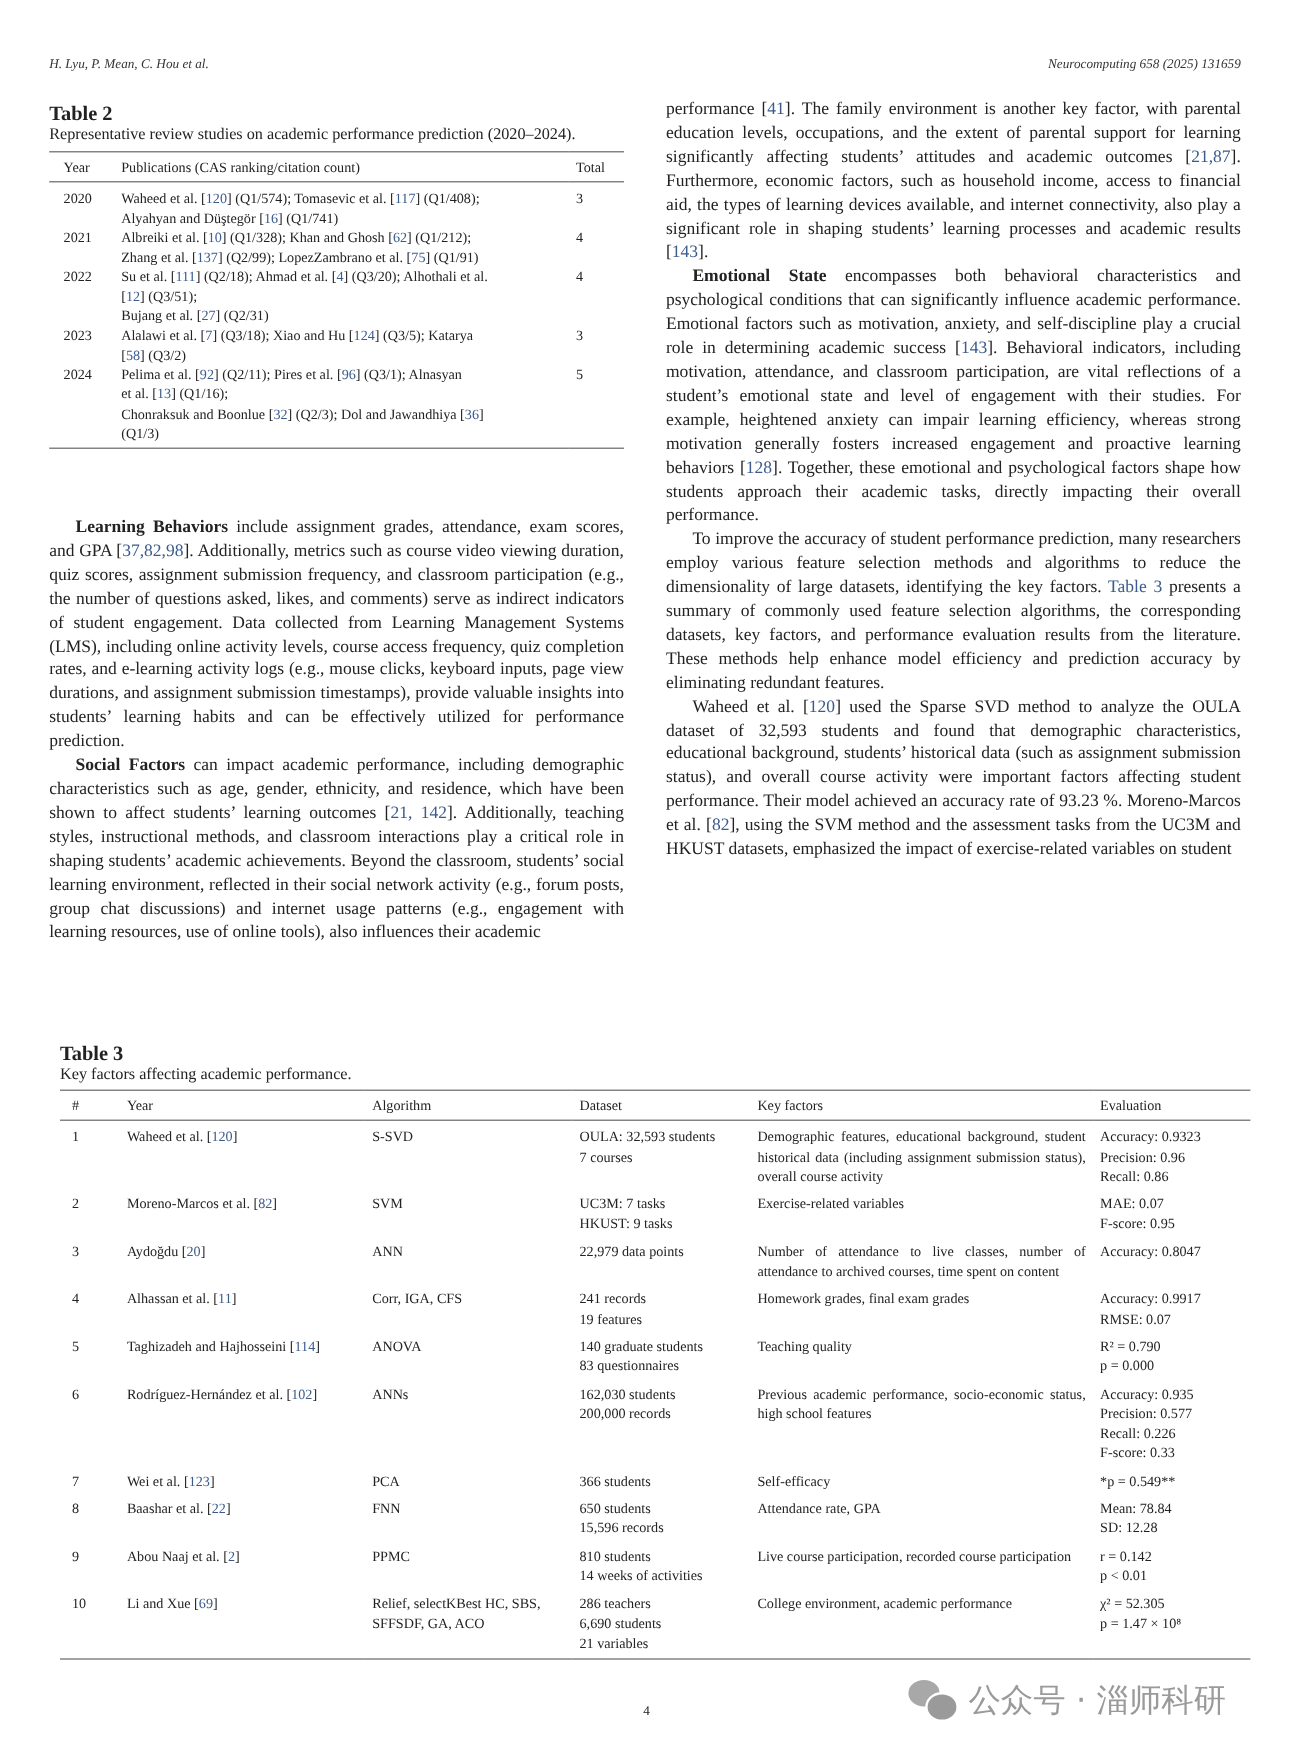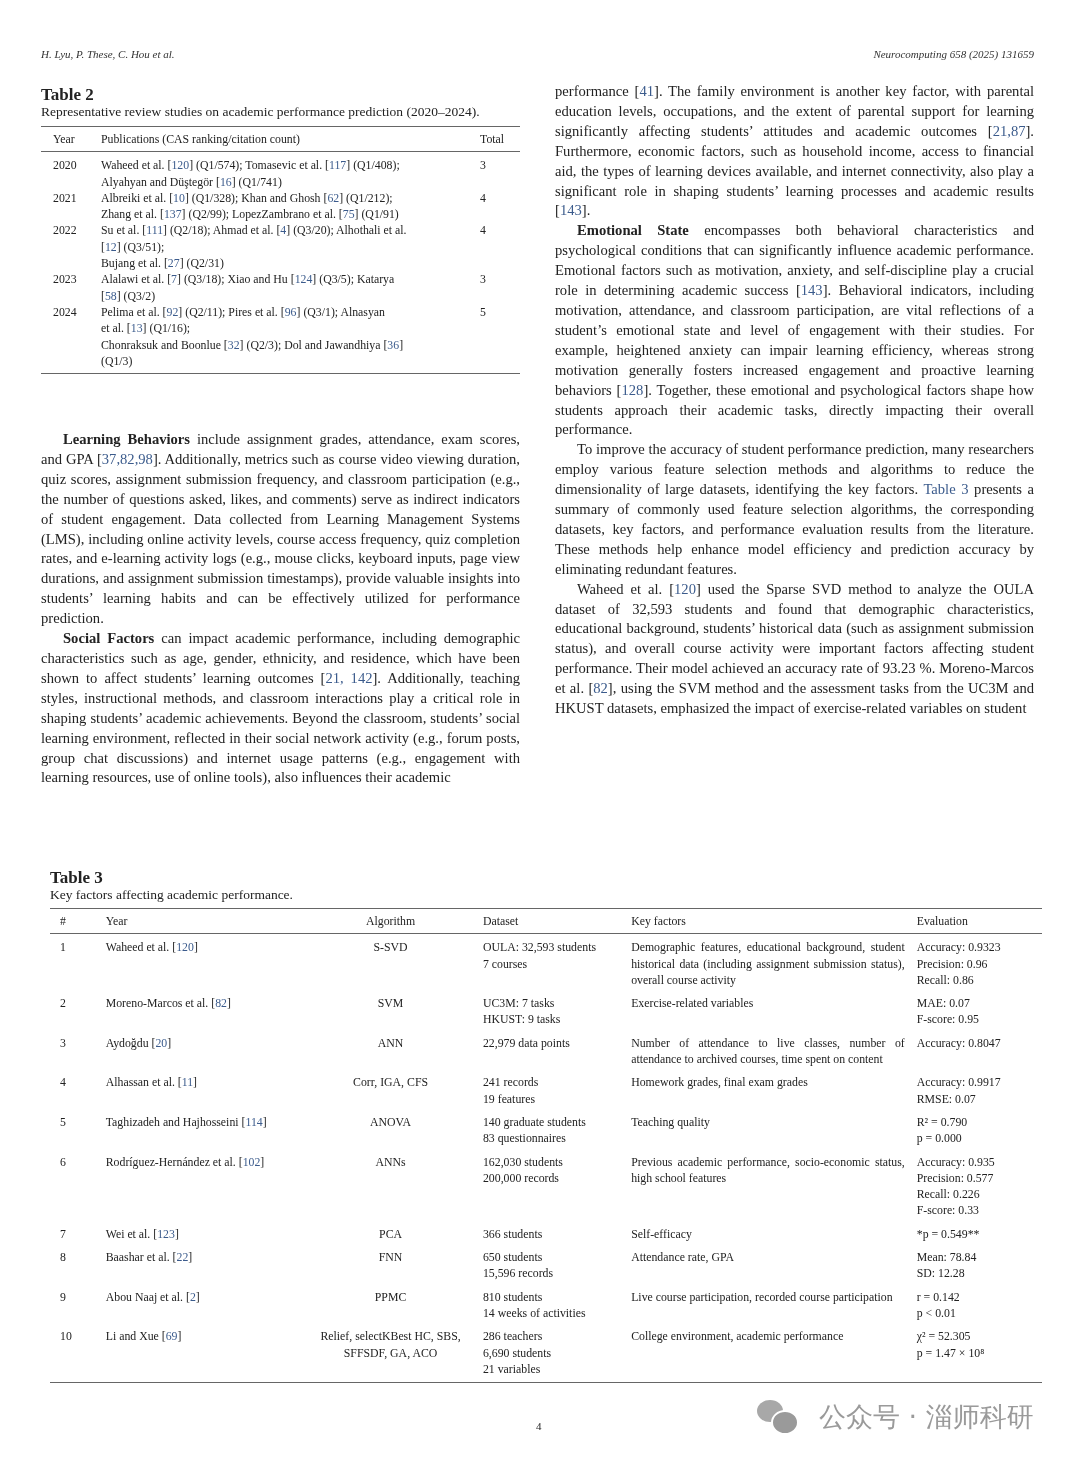--- a/index.html
+++ b/index.html
@@ -29,39 +29,39 @@
   .t2 .c-total { width:34px; }
 
   .tbl3 { position:absolute; left:50px; top:869px; width:992px; }
   .t3 { margin-top:5px; font-size:11.8px; line-height:16.3px; }
   .t3 thead th { font-weight:normal; text-align:left; padding:4px 6px; border-top:1.6px solid #666; border-bottom:1.6px solid #666; }
   .t3 tbody td { vertical-align:top; padding:3px 6px 4px; }
   .t3 tbody tr:first-child td { padding-top:5px; }
   .t3 tbody tr:last-child td { border-bottom:1.6px solid #666; padding-bottom:5px; }
   .t3 .n { width:34px; padding-left:10px; }
   .t3 .y { width:194px; }
-  .t3 .a { width:162px;text-align:center; }
+  .t3 .a { width:162px; }
   .t3 .d { width:137px; }
   .t3 .k { width:276px; text-align:justify;margin-top:26px; }
   .t3 .e { width:120px; }
   .line { display:block; }
 
   .section-title { font-style:italic; text-indent:0 !important; }
   .pageno { position:absolute; left:536px; top:1420px; font-size:11px; }
 
-  .watermark { position:absolute; left:757px; top:1399px; display:flex; align-items:center; gap:20px; color:#9a9a9a;
+  .watermark { position:absolute; left:757px; top:1399px; display:flex; align-items:center; gap:8px; color:#9a9a9a;
                font-family:"DejaVu Sans",sans-serif; font-size:27px; }
   .wm-icon { width:42px; height:34px; position:relative; }
   .wm-icon .b1 { position:absolute; left:0; top:0; width:26px; height:22px; background:#a8a8a8; border-radius:50%; }
   .wm-icon .b2 { position:absolute; left:14px; top:10px; width:24px; height:21px; background:#9a9a9a; border-radius:50%; border:2px solid #fff; }
 </style>
 </head>
 <body>
 
-<div class="hdr hdr-left">H. Lyu, P. These, C. Hou et al.</div>
+<div class="hdr hdr-left">H. Lyu, P. Mean, C. Hou et al.</div>
 <div class="hdr hdr-right">Neurocomputing 658 (2025) 131659</div>
 
 <div class="tbl2">
   <div class="tcap-title">Table 2</div>
   <div class="tcap-desc">Representative review studies on academic performance prediction (2020–2024).</div>
   <table class="t2">
     <thead>
       <tr>
         <th class="c-year">Year</th>
         <th>Publications (CAS ranking/citation count)</th>

